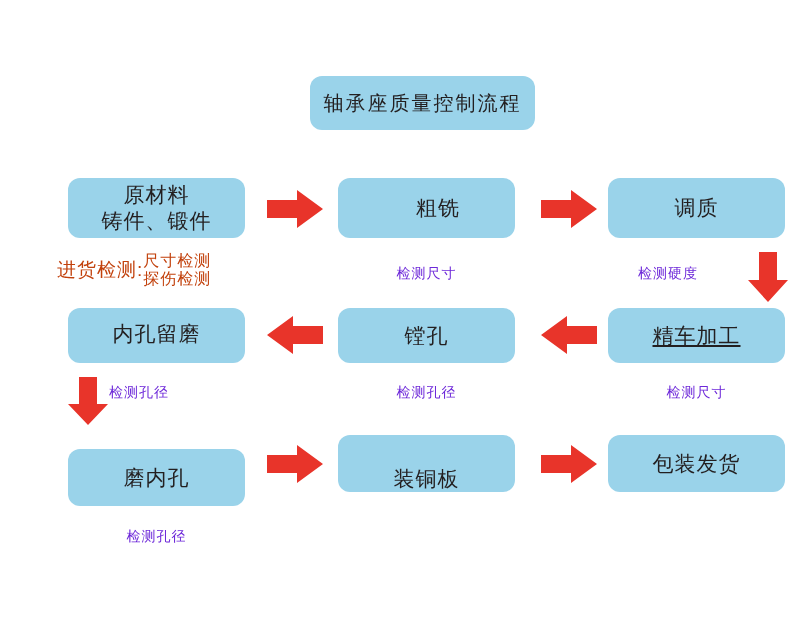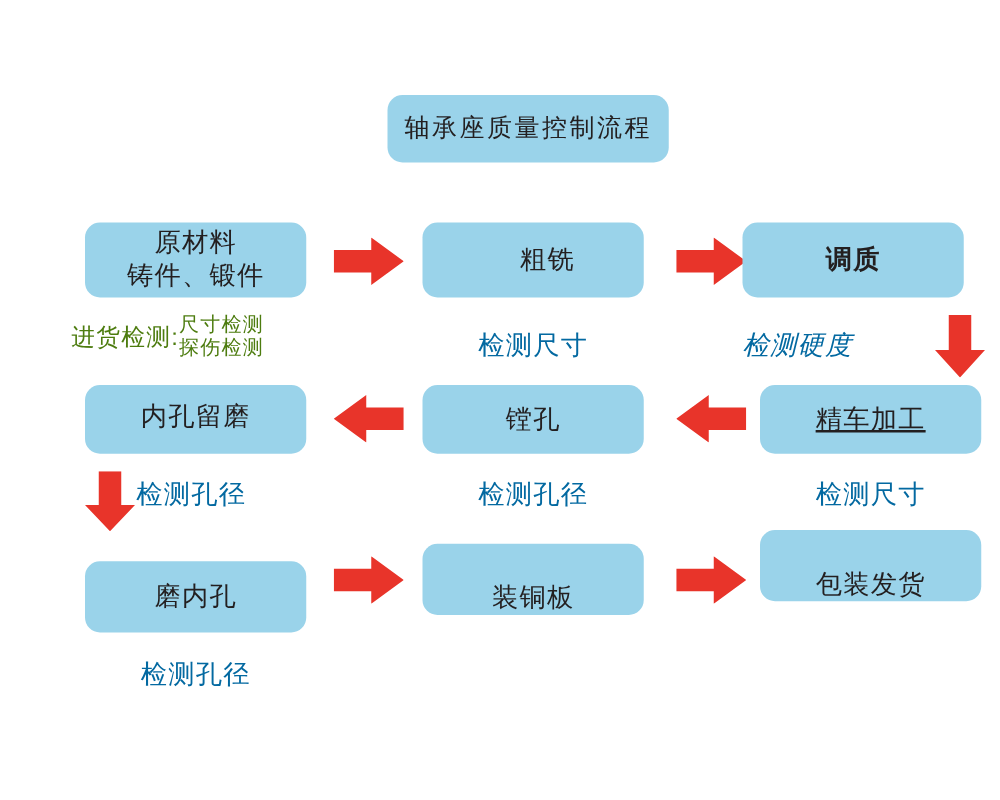--- a/index.html
+++ b/index.html
@@ -42,38 +42,38 @@
     letter-spacing: 2px;
   }
   .node .node-text {
     white-space: pre-line;
     display: block;
   }
 
   
   .caption {
     position: absolute;
-    font-size: 21px;
+    font-size: 14px;
     letter-spacing: 1px;
-    color: #0369a1;
+    color: #6d28d9;
     white-space: pre-line;
     line-height: 1.18;
   }
   .caption.center {
     text-align: center;
   }
 
   
   .inbound {
     position: absolute;
     display: flex;
     align-items: center;
     font-size: 19px;
     letter-spacing: 1px;
-    color: #4d7c0f;
+    color: #c2410c;
   }
   .inbound .lead {
     font-size: 19px;
     white-space: nowrap;
   }
   .inbound .stack {
     font-size: 16px;
     line-height: 1.12;
     white-space: pre-line;
   }
@@ -108,33 +108,33 @@
   <div class="node" style="left:303px; top:178px; width:177px; height:60px;padding-left:23px;">
     <span class="node-text">粗铣</span>
   </div>
 
   <div class="arrow" style="left:506px; top:190px; width:56px; height:38px;">
     <svg width="56" height="38" viewBox="0 0 56 38" aria-hidden="true">
       <polygon points="0,10 30,10 30,0 56,19 30,38 30,28 0,28" fill="#e8342a"></polygon>
     </svg>
   </div>
 
-  <div class="node" style="left:559px; top:178px; width:177px; height:60px;font-weight:bold;">
+  <div class="node" style="left:573px; top:178px; width:177px; height:60px;">
     <span class="node-text">调质</span>
   </div>
 
   <div class="inbound" style="left:22px; top:252px;">
     <span class="lead">进货检测:</span>
     <span class="stack">尺寸检测
 探伤检测</span>
   </div>
 
   <div class="caption center" style="left:303px; top:265px; width:177px;">检测尺寸</div>
 
-  <div class="caption center" style="left:528px; top:265px; width:150px;font-style:italic;">检测硬度</div>
+  <div class="caption center" style="left:558px; top:265px; width:150px;">检测硬度</div>
 
   <div class="arrow" style="left:713px; top:252px; width:40px; height:50px;">
     <svg width="40" height="50" viewBox="0 0 40 50" aria-hidden="true">
       <polygon points="11,0 29,0 29,28 40,28 20,50 0,28 11,28" fill="#e8342a"></polygon>
     </svg>
   </div>
 
   <div class="node" style="left:33px; top:308px; width:177px; height:55px;font-family:Liberation Mono, monospace;">
     <span class="node-text">内孔留磨</span>
   </div>
@@ -184,20 +184,20 @@
   <div class="node" style="left:303px; top:435px; width:177px; height:57px;align-items:flex-end;">
     <span class="node-text">装铜板</span>
   </div>
 
   <div class="arrow" style="left:506px; top:445px; width:56px; height:38px;">
     <svg width="56" height="38" viewBox="0 0 56 38" aria-hidden="true">
       <polygon points="0,10 30,10 30,0 56,19 30,38 30,28 0,28" fill="#e8342a"></polygon>
     </svg>
   </div>
 
-  <div class="node" style="left:573px; top:424px; width:177px; height:57px;align-items:flex-end;">
+  <div class="node" style="left:573px; top:435px; width:177px; height:57px;">
     <span class="node-text">包装发货</span>
   </div>
 
   <div class="caption center" style="left:33px; top:528px; width:177px;">检测孔径</div>
 
 
 </div>
 
 </body></html>

